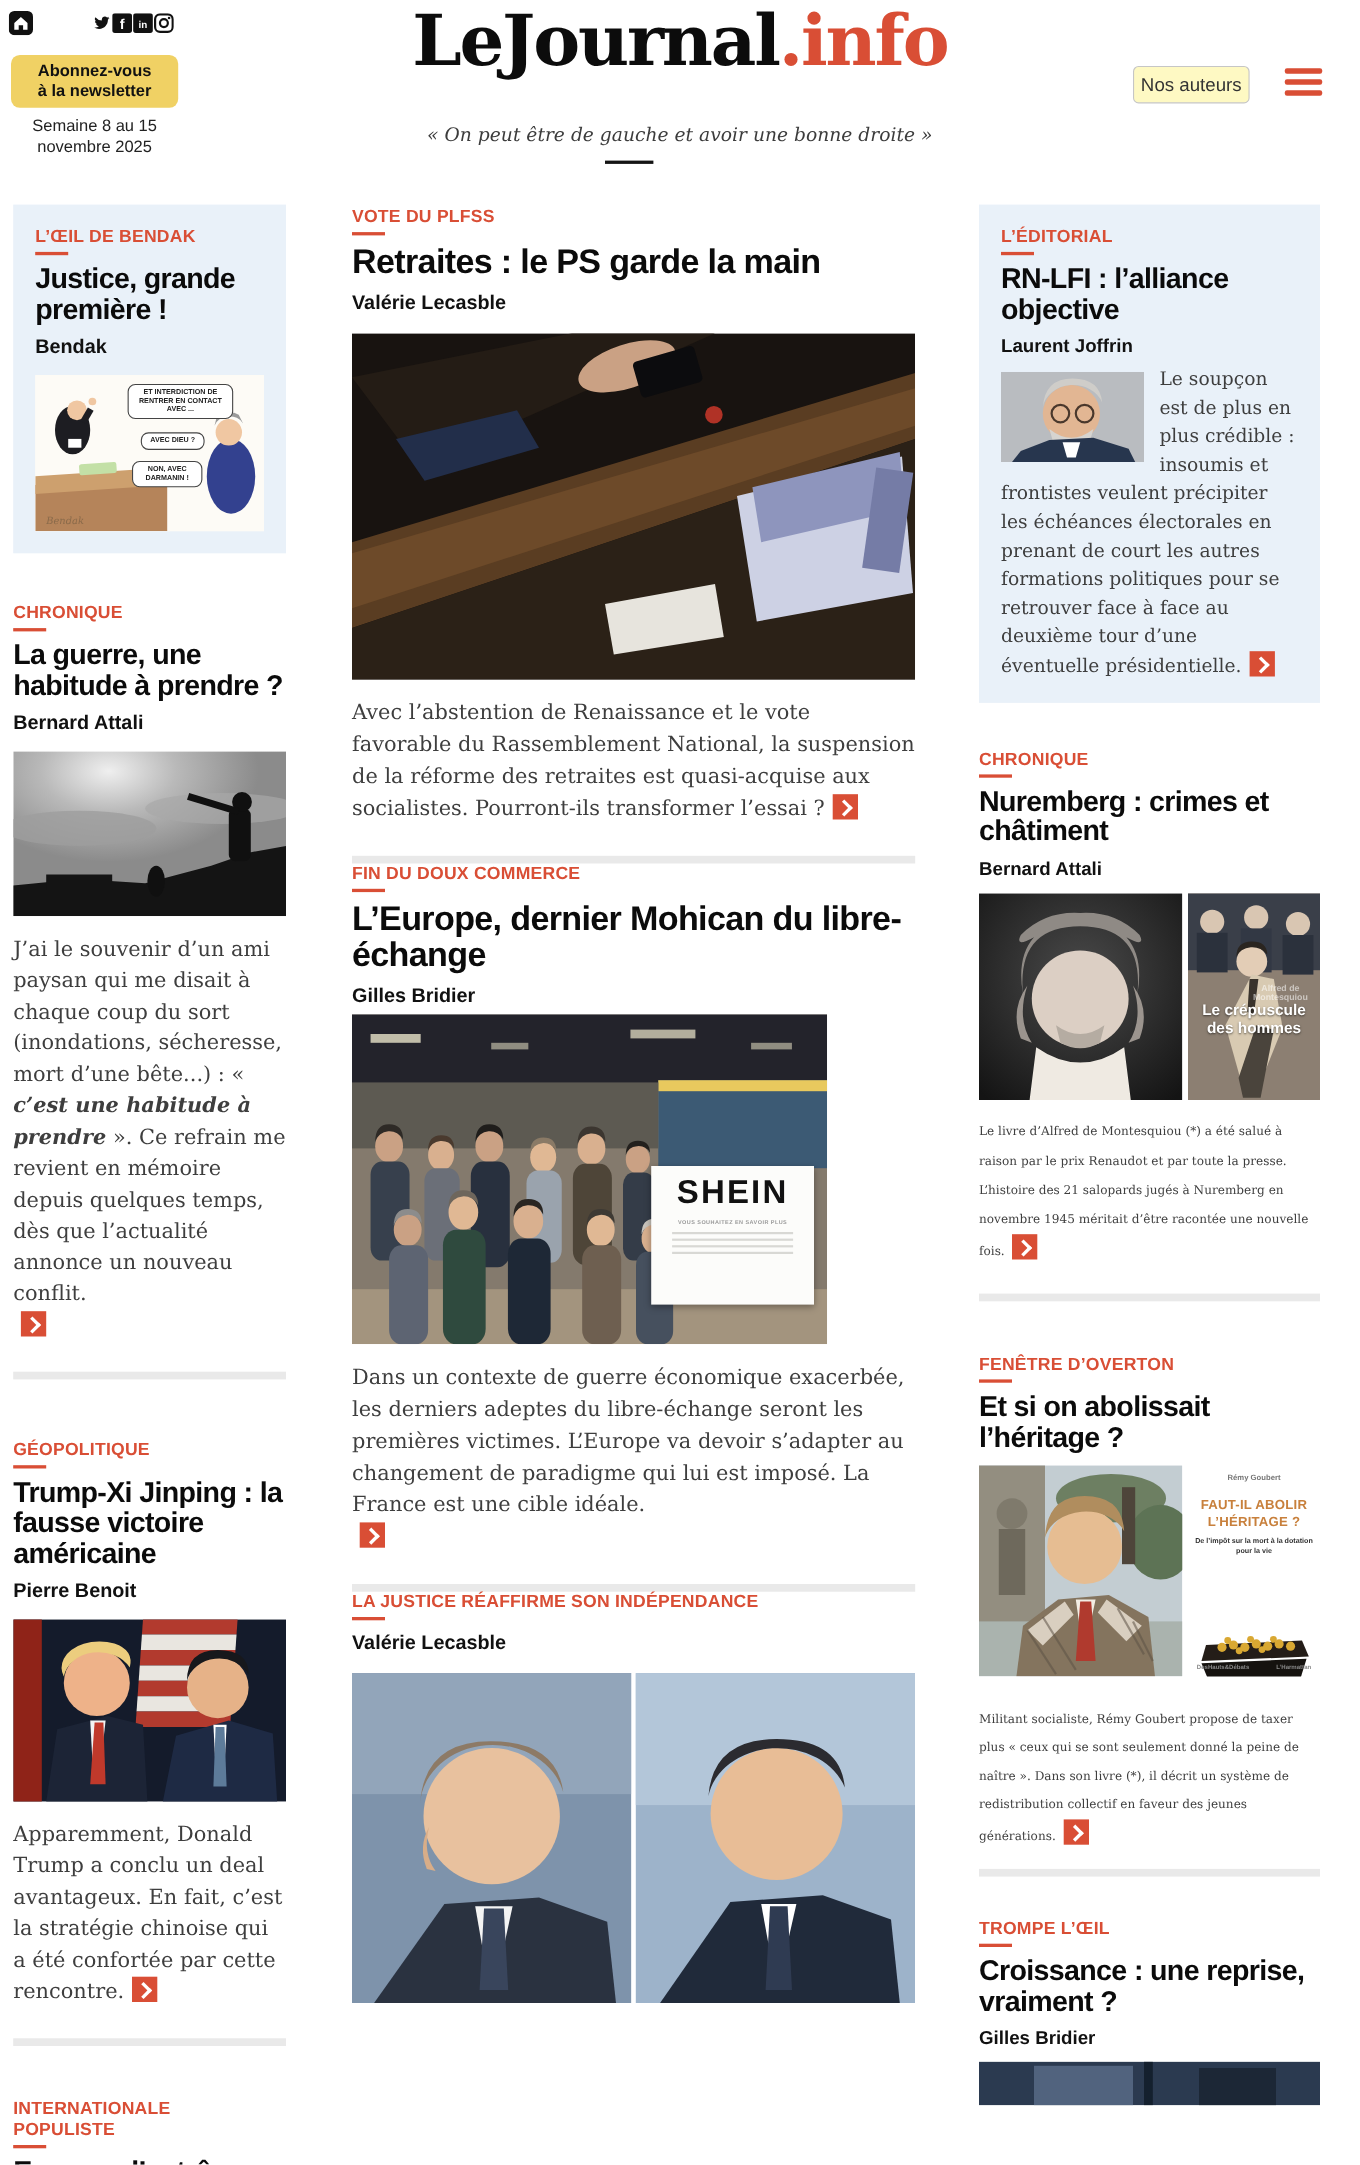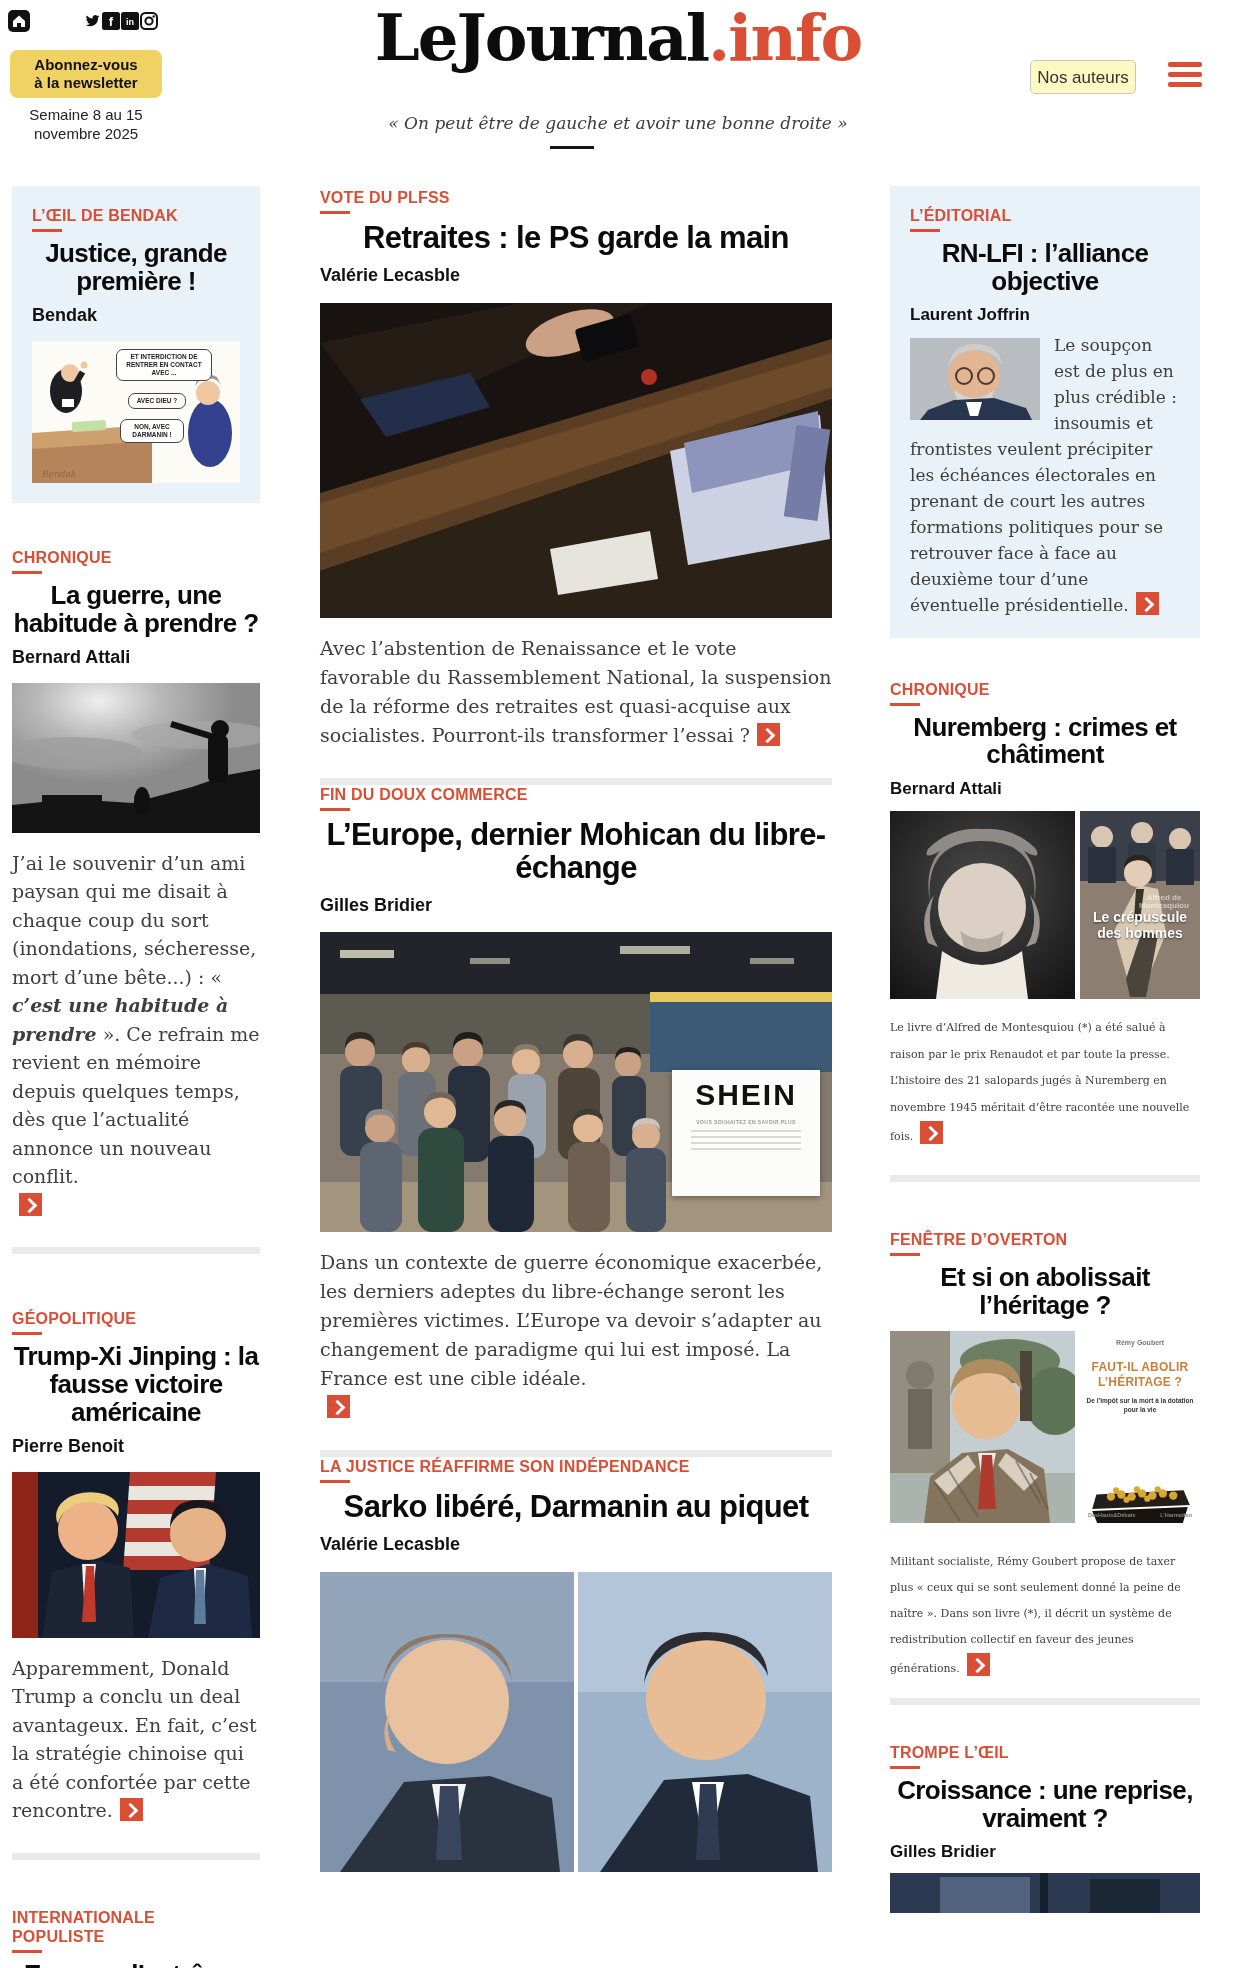--- a/index.html
+++ b/index.html
@@ -31,21 +31,21 @@
   
   .col { position:absolute; top:145px; }
   .col-left   { left:12px;  width:248px; }
   .col-center { left:320px; width:512px; }
   .col-right  { left:890px; width:310px; }
 
   .kicker { position:relative; display:inline-block; padding-bottom:7px;
     font:700 16px/1.2 "Liberation Sans",sans-serif; color:#d94e35; letter-spacing:.2px; cursor:pointer; }
   .kicker::after { content:""; position:absolute; left:0; bottom:0; width:30px; height:3px; background:#d94e35; }
   .title { font:800 26px/1.06 "Liberation Sans",sans-serif; letter-spacing:-.6px; color:#0b0b0b;
-    margin-top:8px; cursor:pointer;text-align:center; }
+    margin-top:8px; cursor:pointer; }
   .title-lg { font-size:31px; }
   .author { font:700 18px/1.2 "Liberation Sans",sans-serif; color:#111; margin-top:10px; cursor:pointer; }
   .col-right .author { font-size:17px; }
   .excerpt { font:400 19px/28.5px "DejaVu Serif", serif; color:#3e3e3e; margin-top:16px; }
   .col-center .excerpt { line-height:29px; }
   .col-right .excerpt { font-size:11px; line-height:26.5px; }
   .excerpt .it { font-style:italic;font-weight:bold; }
   .more { display:inline-block; width:23px; height:23px; background:#d94e35; vertical-align:-4px;
     margin-left:7px; position:relative; cursor:pointer; }
   .more::after { content:""; position:absolute; left:5px; top:7px; width:8px; height:8px;
@@ -62,21 +62,21 @@
   .lc-kicker-3 { margin-top:48px; }
   .img-soldier { width:248px; height:150px; margin-top:14px; }
   .img-trumpxi { width:248px; height:166px; margin-top:14px; }
   .img-cartoon { width:208px; height:142px; margin-top:14px; background:#fdfbf6; }
   .col-left .divider { margin-top:28px; }
 
   
   .col-center { padding-top:43px; }
   .cc-kicker { }
   .img-retraites { width:512px; height:315px; margin-top:16px; }
-  .img-shein { width:512px; height:300px; margin-top:16px; }
+  .img-shein { width:432px; height:300px; margin-top:6px; }
   .img-sarko { width:512px; height:300px; margin-top:16px; }
   .col-center .divider { margin-top:28px; }
 
   
   .col-right .blue-box { margin-top:41px; }
   .rc-kicker-1 { margin-top:42px; }
   .rc-kicker-2 { margin-top:48px; }
   .rc-kicker-3 { margin-top:38px; }
   .ed-body { margin-top:6px; font:400 17px/26px "DejaVu Serif", serif; color:#3e3e3e; }
   .img-joffrin { float:left; width:130px; height:82px; margin:6px 14px 4px 0; }
@@ -363,21 +363,20 @@
         </div>
       </div>
       <p class="excerpt"><span>Dans un contexte de guerre économique exacerbée, les derniers adeptes du libre-échange seront les premières victimes. L’Europe va devoir s’adapter au changement de paradigme qui lui est imposé. La France est une cible idéale.</span><br><span class="more"></span></p>
     </article>
     <div class="divider"></div>
 
     <div>
       <div class="kicker cc-kicker">LA JUSTICE RÉAFFIRME SON INDÉPENDANCE</div>
     </div>
     <article>
-      <h2 class="title title-lg">Sarko libéré, Darmanin au piquet</h2>
       <div class="author">Valérie Lecasble</div>
       <div class="img img-sarko">
         <svg viewBox="0 0 512 300" preserveAspectRatio="none" aria-hidden="true">
           <rect x="0" y="0" width="254" height="300" fill="#7e93ab"></rect>
           <rect x="0" y="0" width="254" height="110" fill="#92a5ba"></rect>
           <circle cx="127" cy="130" r="62" fill="#e8c19e"></circle>
           <path d="M62 118 a66 56 0 0 1 130 -10 q-6 -46 -66 -46 q-60 0 -64 56z" fill="#8d7a66"></path>
           <path d="M70 140 q-6 24 6 40 l-8 -2 q-8 -20 2 -38z" fill="#d8ad88"></path>
           <polygon points="20,300 240,300 232,226 170,204 84,210" fill="#2a3240"></polygon>
           <polygon points="112,212 146,212 136,258 120,258" fill="#f4f4f4"></polygon>

